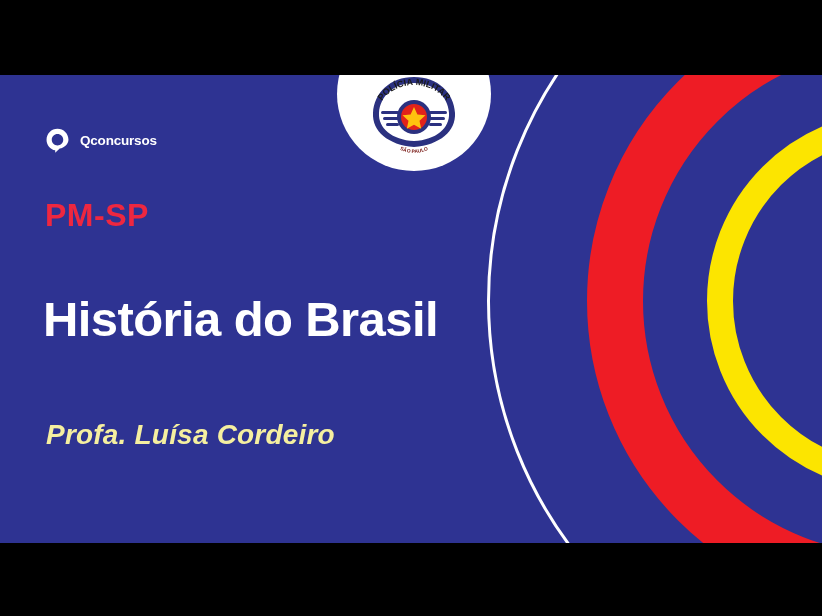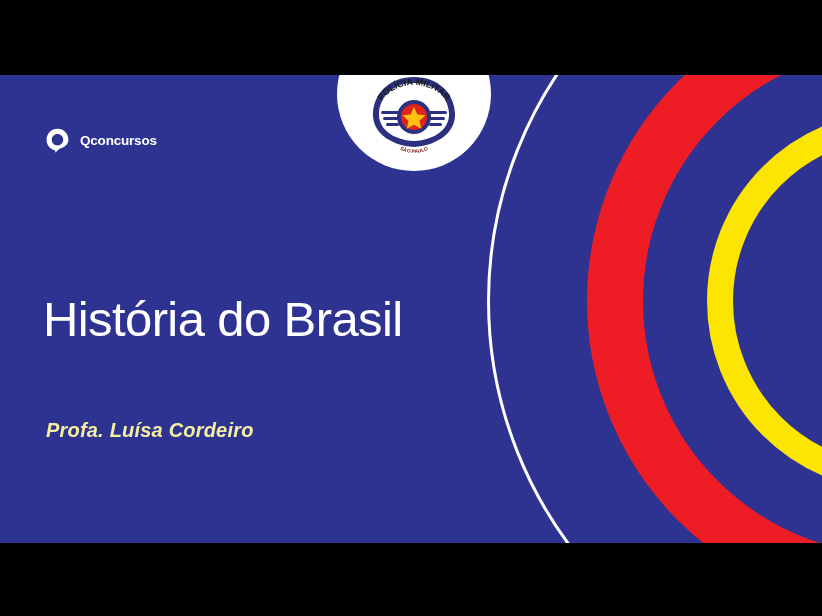--- a/index.html
+++ b/index.html
@@ -126,31 +126,31 @@
     letter-spacing: 0.5px;
     z-index: 40;
     white-space: nowrap;
   }
   #title {
     position: absolute;
     left: 43px;
     top: 216px;            
     color: #FFFFFF;
     font-size: 49px;
-    font-weight: normal;
+    font-weight: bold;
     letter-spacing: -0.6px;
     z-index: 40;
     white-space: nowrap;
   }
   #presenter {
     position: absolute;
     left: 46px;
     top: 344px;            
     color: #F5EFA0;
-    font-size: 20px;
+    font-size: 28px;
     font-style: italic;
     font-weight: bold;
     letter-spacing: 0.2px;
     z-index: 40;
     white-space: nowrap;
   }
 </style>
 </head>
 <body>
 
@@ -199,20 +199,21 @@
     <div id="logo">
       <svg id="logo-mark" viewBox="0 0 32 32">
         <path d="M16 2 C 8.8 2, 3 7.8, 3 15 C 3 21.2, 7.4 26.4, 13.3 27.7 L 13.3 30.6 L 18.6 25.6
                  C 24.1 24.4, 29 19.9, 29 15 C 29 7.8, 23.2 2, 16 2 Z
                  M16 8.2 C 19.8 8.2, 22.8 11.2, 22.8 15 C 22.8 18.8, 19.8 21.8, 16 21.8
                  C 12.2 21.8, 9.2 18.8, 9.2 15 C 9.2 11.2, 12.2 8.2, 16 8.2 Z" fill="#FFFFFF"></path>
       </svg>
       <span id="logo-text">Qconcursos</span>
     </div>
 
+    <div id="eyebrow">PM-SP</div>
     <div id="title">História do Brasil</div>
     <div id="presenter">Profa. Luísa Cordeiro</div>
 
   </div>
 
   <div class="bar bar-top"></div>
   <div class="bar bar-bottom"></div>
 
 </div>
 

